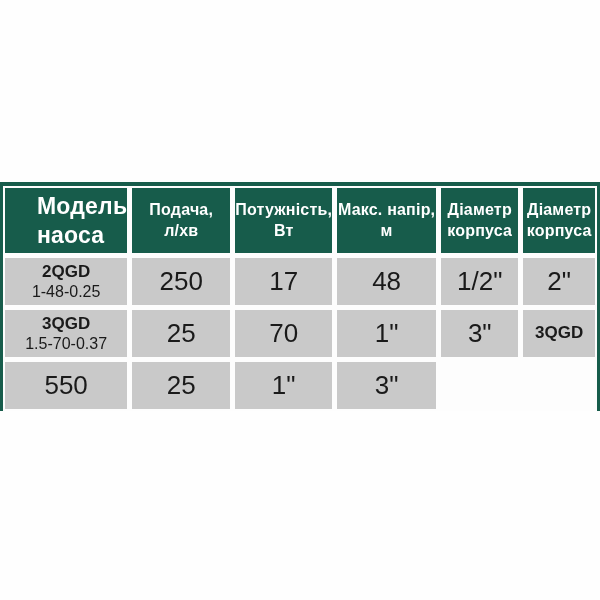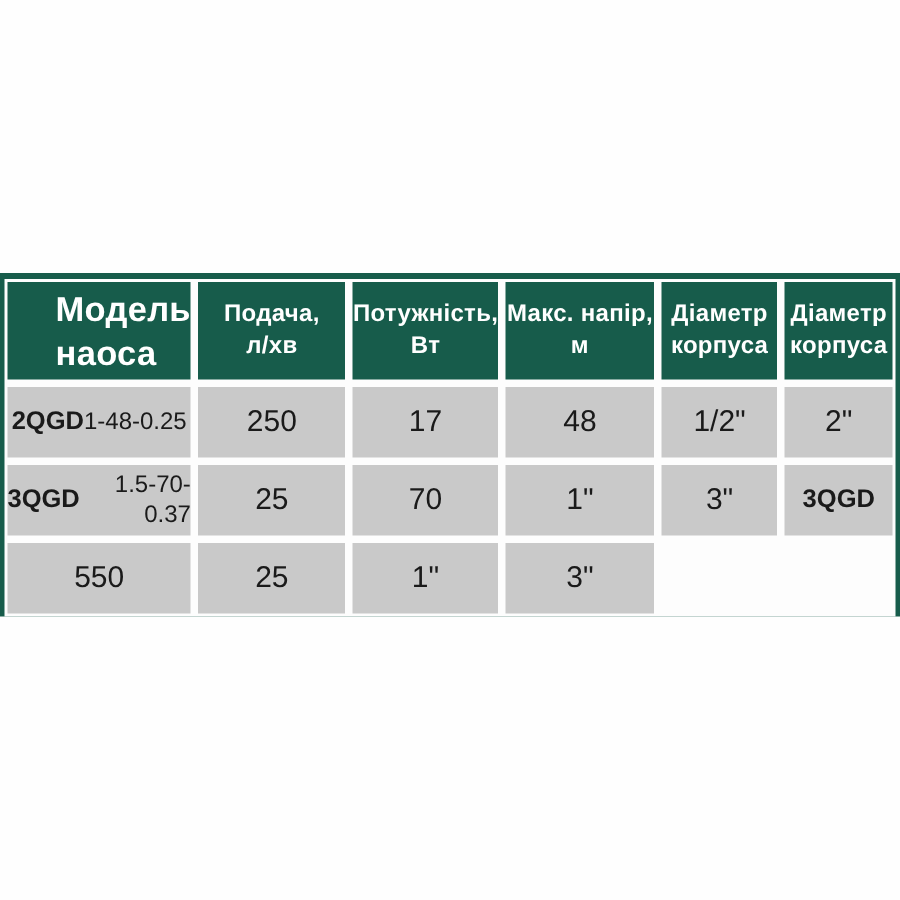--- a/index.html
+++ b/index.html
@@ -49,27 +49,26 @@
     padding-left: 32px;
     font-size: 23px;
     line-height: 1.25;
     box-sizing: border-box;
   }
   .dcell {
     background: #c9c9c9;
     color: #1a1a1a;
     display: flex;
     align-items: center; justify-content: center;
-    font-size: 20px;
+    font-size: 26px;
   }
   .dcell.model {
-    flex-direction: row;
+    flex-direction: column;
     font-size: 16px;
     line-height: 1.2;
-    text-align: right;
   }
   .model-name { font-weight: bold; font-size: 17px; }
   .model-code { font-size: 16px; }
 </style>
 </head>
 <body>
 
 <div class="table-band">
   <div class="table-inner">
     <div class="grid">

